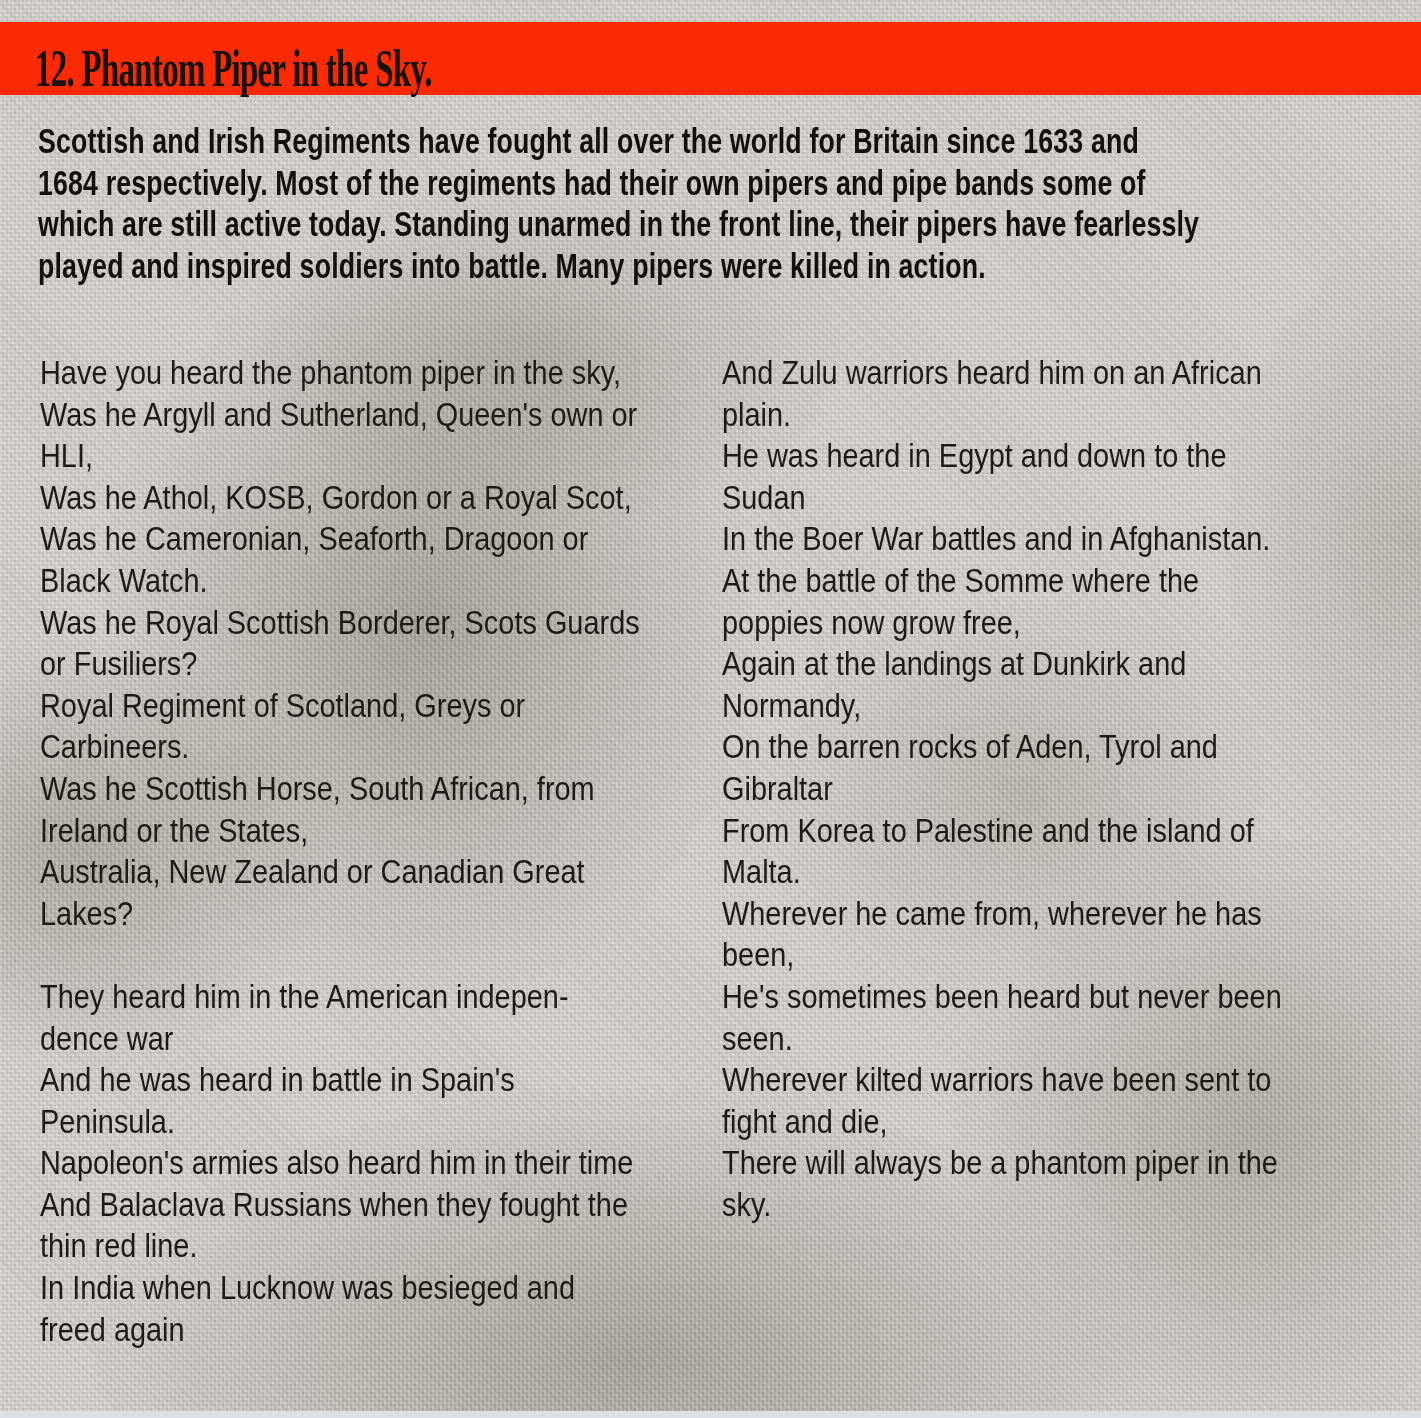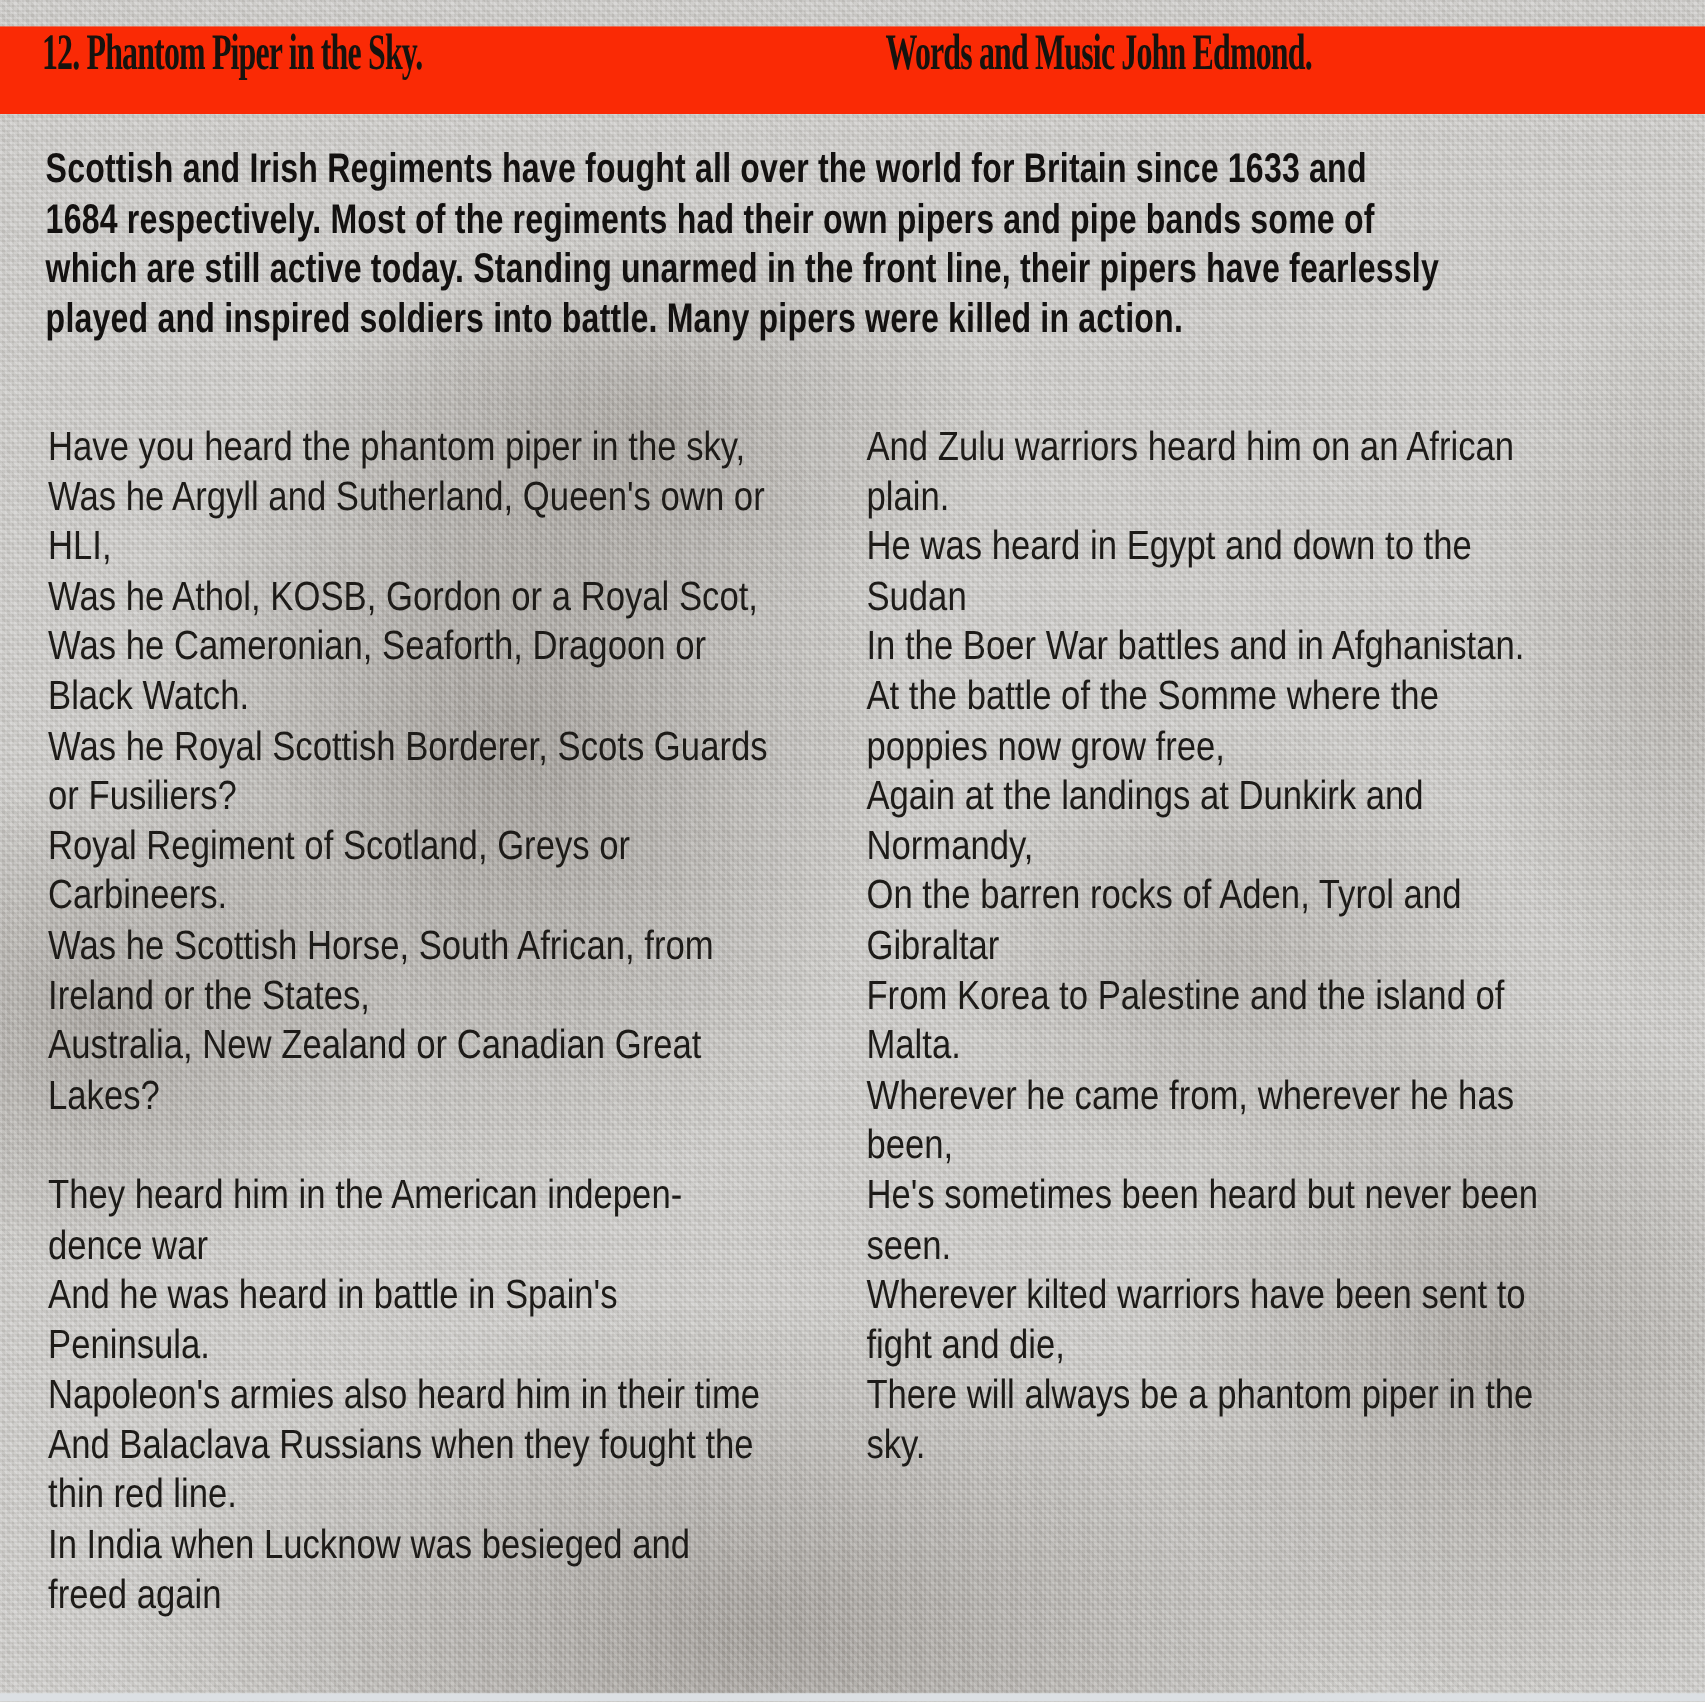--- a/index.html
+++ b/index.html
@@ -56,25 +56,25 @@
     width: 1421px;
     height: 73px;
     background: var(--banner_bg);
     z-index: 3;
   }
   .banner-text {
     position: absolute;
     top: 0;
     height: 73px;
     display: flex;
-    align-items: flex-start;
+    align-items: flex-end;
     color: var(--banner_text);
     font-family: "Liberation Serif", serif;
     font-weight: 700;
-    font-size: 38px;
+    font-size: 47px;
     white-space: nowrap;
     letter-spacing: -1px;
   }
   .banner-text .condensed {
     display: inline-block;
     transform: scale(0.70, 1.12);
     transform-origin: left center;
   }
   .banner-title { left: 35px; }
   .banner-credit { left: 738px; }
@@ -124,23 +124,20 @@
 </head>
 <body>
 
 <div class="page">
 
   <div class="photo-bg"></div>
 
   <div class="banner">
     <div class="banner-text banner-title">
       <span class="condensed">12. Phantom Piper in the Sky.</span>
-    </div>
-    <div class="banner-text banner-credit">
-      <span class="condensed">Words and Music John Edmond.</span>
     </div>
   </div>
 
   <div class="intro">
       <div class="stanza">
         <div class="lyric-line">Scottish and Irish Regiments have fought all over the world for Britain since 1633 and</div>
         <div class="lyric-line">1684 respectively. Most of the regiments had their own pipers and pipe bands some of</div>
         <div class="lyric-line">which are still active today. Standing unarmed in the front line, their pipers have fearlessly</div>
         <div class="lyric-line">played and inspired soldiers into battle. Many pipers were killed in action.</div>
       </div>

